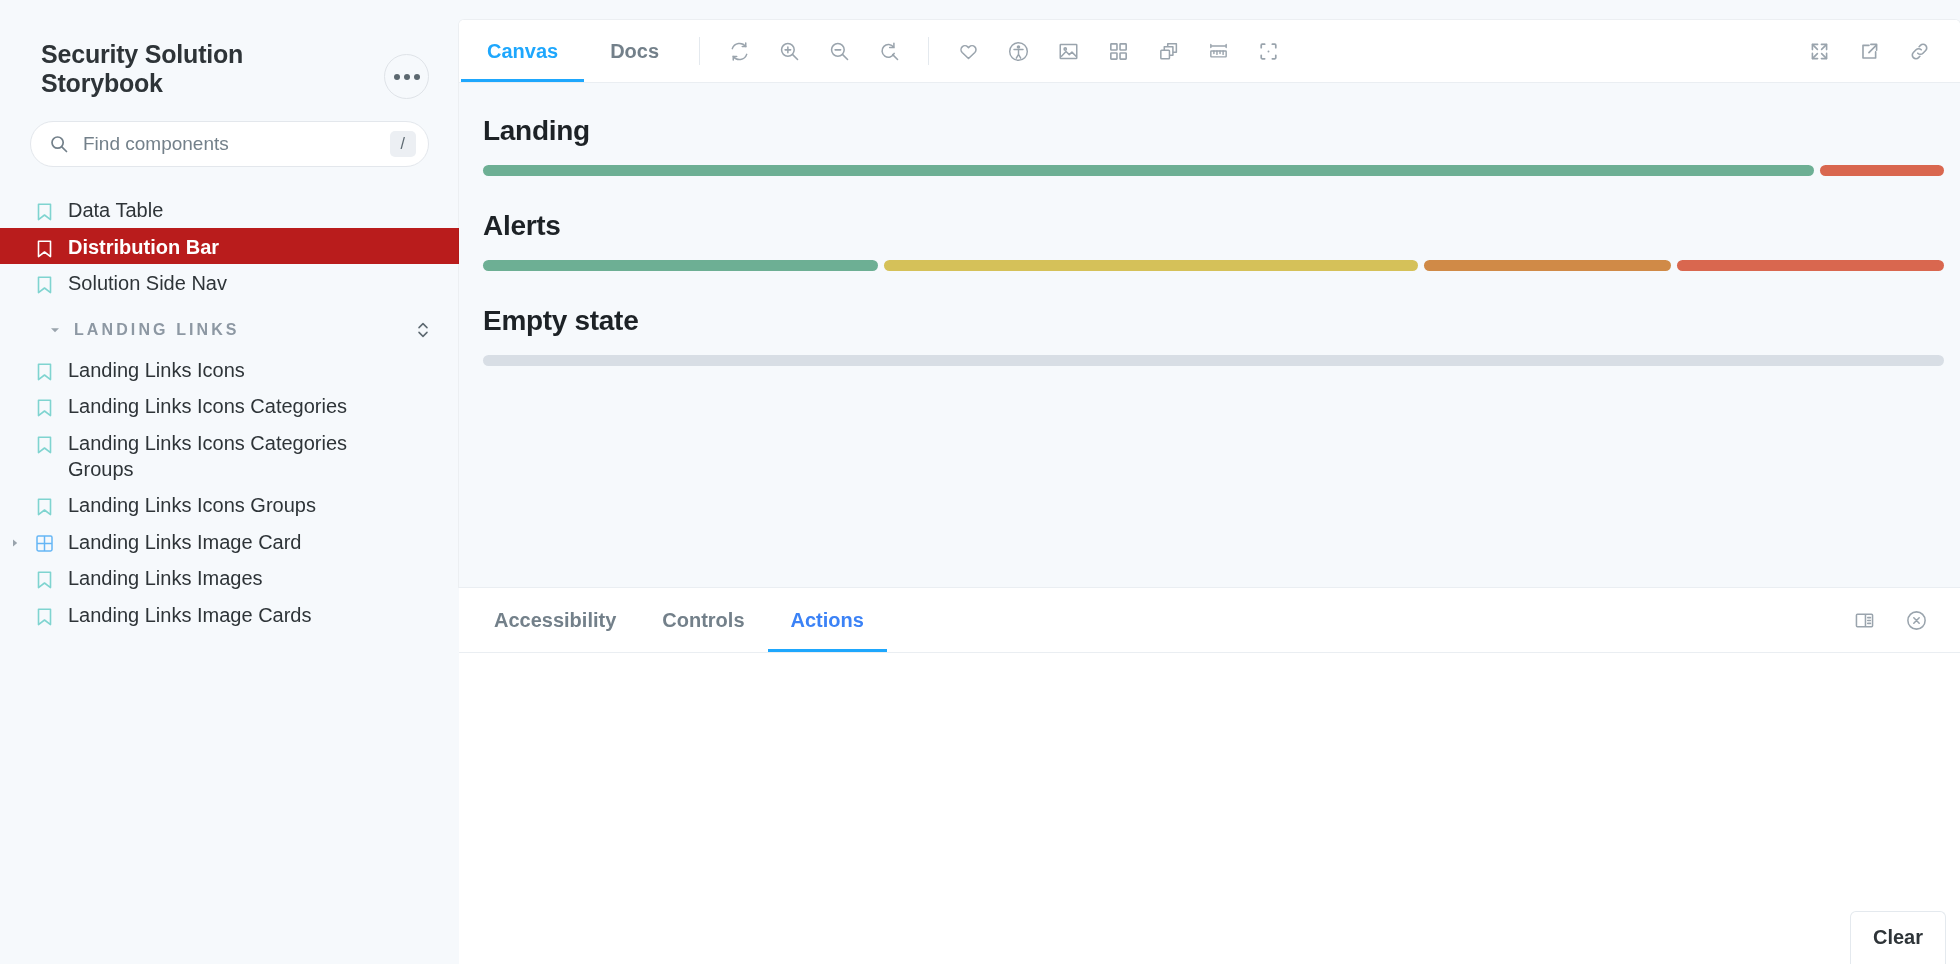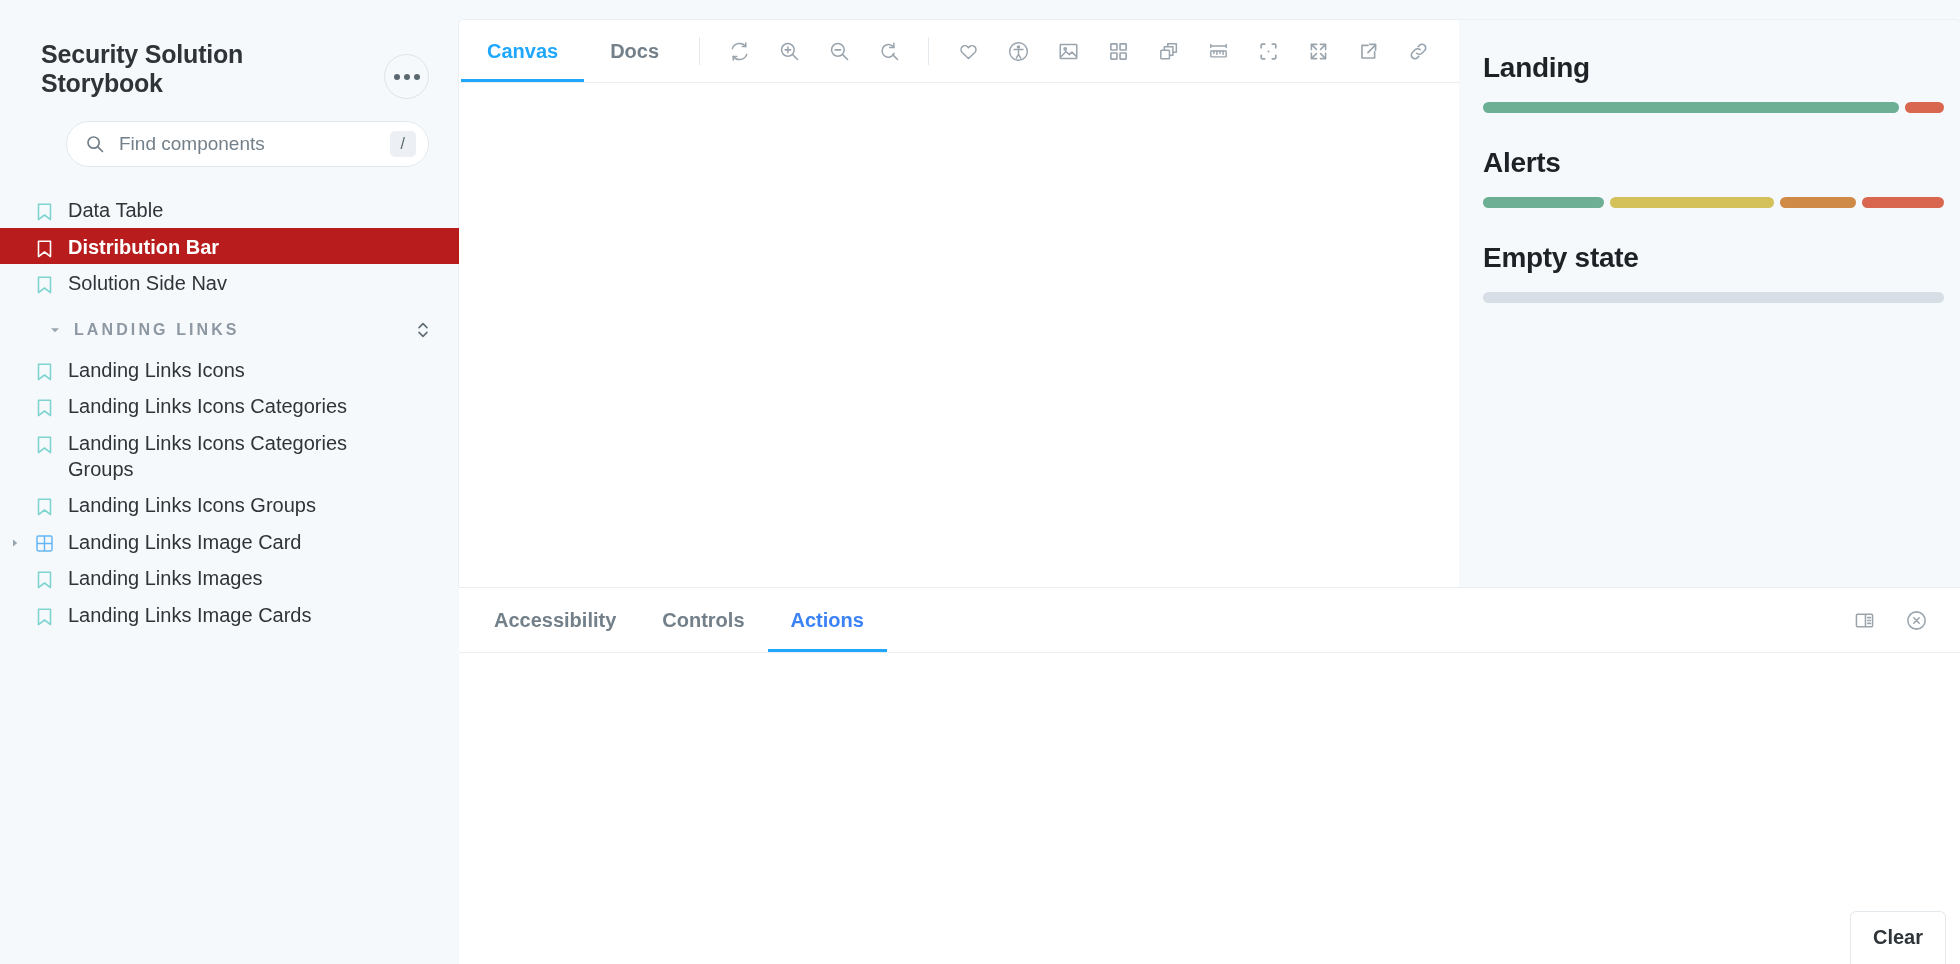--- a/index.html
+++ b/index.html
@@ -33,21 +33,21 @@
   }
   .menu-dot-btn {
     width: 45px; height: 45px; border-radius: 50%;
     border: 1px solid #dfe3e8; background: transparent;
     display: flex; align-items: center; justify-content: center;
     gap: 4px; margin-top: 14px; margin-left: auto; cursor: pointer;
     flex: 0 0 45px;
   }
   .menu-dot-btn span { width: 6px; height: 6px; border-radius: 50%; background: #5c6870; display:block; }
 
-  .search-wrap { padding: 22px 30px 0 66px; }
+  .search-wrap { padding: 22px 30px 0 30px; }
   .search-box {
     display: flex; align-items: center;
     height: 46px; border: 1px solid #e3e7ec; border-radius: 24px;
     background: #ffffff; padding: 0 8px 0 18px; gap: 12px;
   }
   .search-box .mag { flex: 0 0 20px; height: 20px; color: #73808a; }
   .search-inp {
     border: none; outline: none; background: transparent;
     font-size: 19px; color: #2e3438; flex: 1 1 auto;
     font-family: "Liberation Sans", sans-serif;
@@ -84,21 +84,21 @@
   
   .main {
     flex: 1 1 auto; height: 964px;
     display: flex; flex-direction: column;
     padding: 20px 0 0 0;
     min-width: 0;
   }
   .preview-card {
     background: #ffffff;
     border-radius: 5px 5px 0 0;
-    display: flex; flex-direction: row;
+    display: flex; flex-direction: column;
     flex: 0 0 567px;
     overflow: hidden;
     box-shadow: 0 0 0 1px rgba(0,0,0,0.04);
   }
   .toolbar {
     height: 63px; flex: 0 0 63px;
     display: flex; align-items: stretch;
     border-bottom: 1px solid #eaeef2;
     background: #ffffff;
     padding-left: 2px;

